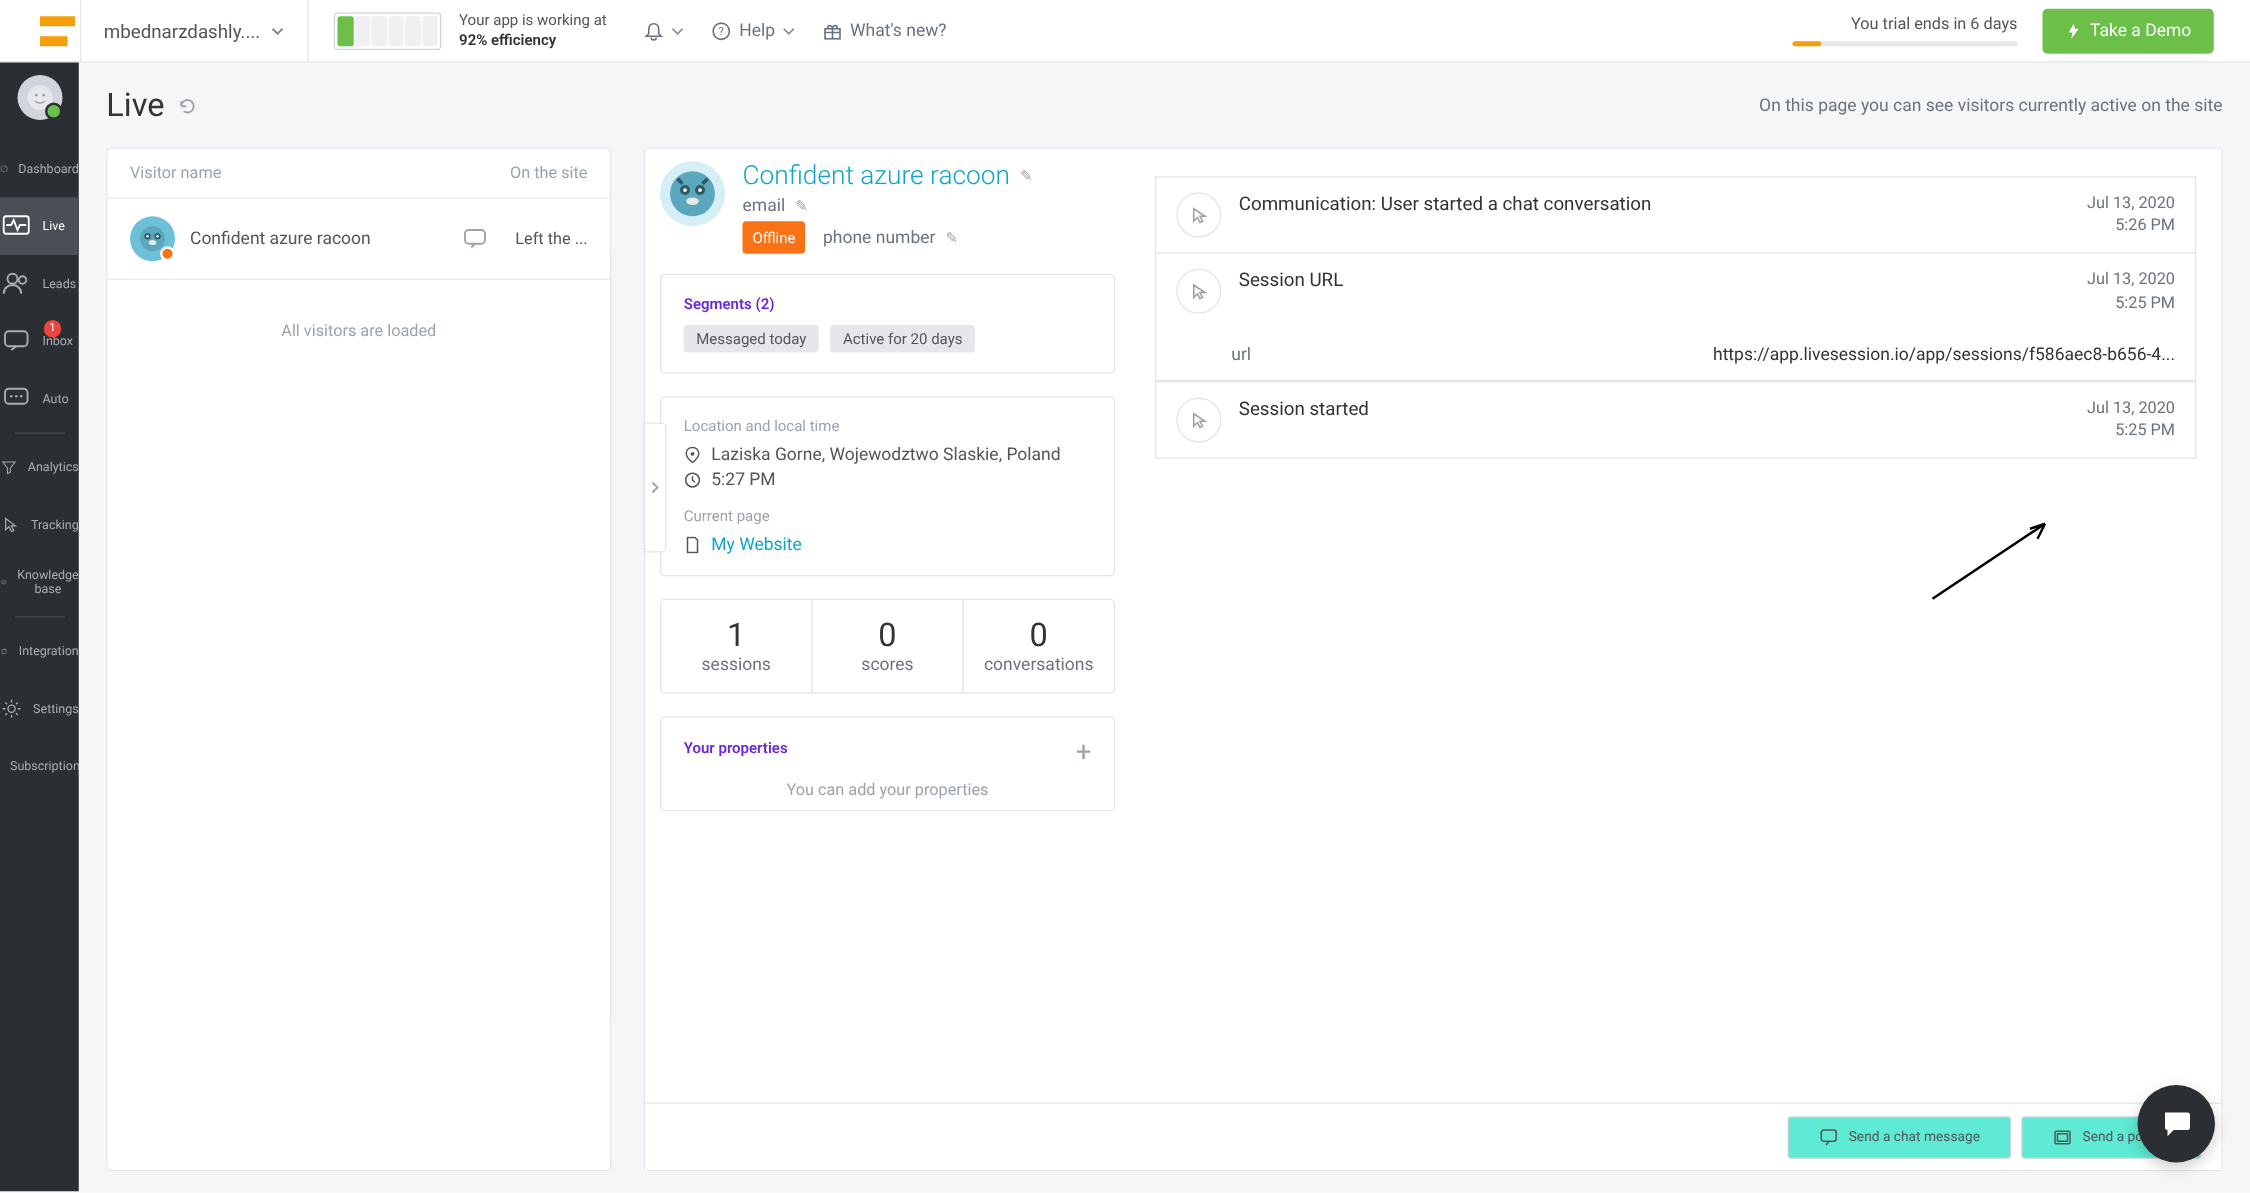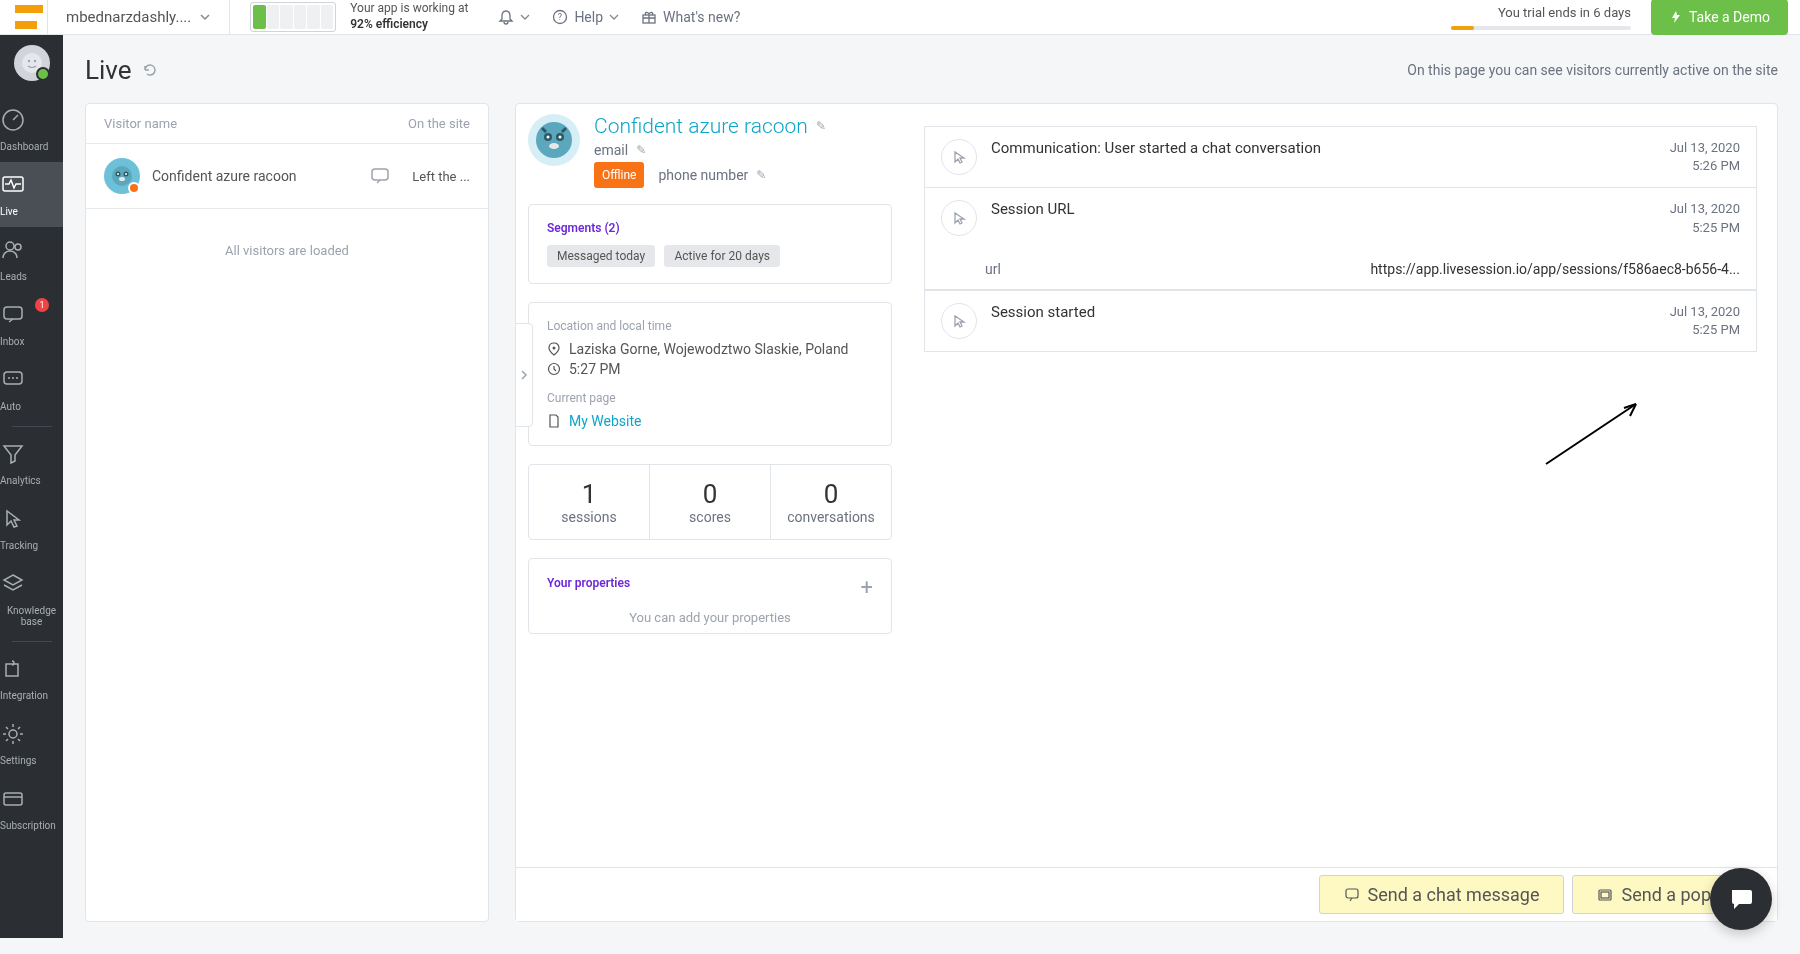--- a/index.html
+++ b/index.html
@@ -1,17 +1,17 @@
 <!DOCTYPE html>
 <html><head>
 <meta charset="utf-8">
 <style>
 * { box-sizing: border-box; margin: 0; padding: 0; }
 body { font-family: -apple-system, BlinkMacSystemFont, "Segoe UI", Roboto, Arial, sans-serif; background: #f5f6f7; color: #333; font-size: 13px; width: 1800px; height: 954px; overflow: hidden; position: relative; }
-.topbar { height: 35px; background: #fff; border-bottom: 1px solid #e1e4e8; display: flex; align-items: center; padding: 0 12px; }
+.topbar { height: 50px; background: #fff; border-bottom: 1px solid #e1e4e8; display: flex; align-items: center; padding: 0 29px; }
 .logo { width: 48px; height: 50px; display: flex; align-items: center; justify-content: center; border-right: 1px solid #e1e4e8; margin-left: -12px; padding-left: 12px; }
 .logo svg { width: 34px; height: 28px; }
 .workspace-sel { display: flex; align-items: center; gap: 8px; padding: 0 18px; font-size: 15px; color: #555; border-right: 1px solid #e1e4e8; height: 100%; }
 .eff-bar { display: flex; align-items: center; gap: 14px; padding: 0 20px; }
 .eff-meter { width: 86px; height: 30px; border: 1px solid #d0d4d9; border-radius: 3px; display: flex; padding: 2px; gap: 1px; }
 .eff-meter .seg { flex: 1; border-radius: 2px; background: #eef0f2; }
 .eff-meter .seg.on { background: #6cc04a; }
 .eff-txt { font-size: 12px; line-height: 1.3; color: #555; }
 .eff-txt b { font-weight: 600; color: #333; }
 .top-icons { display: flex; align-items: center; gap: 22px; margin-left: 10px; }
@@ -20,21 +20,21 @@
 .trial-wrap { margin-right: 20px; text-align: right; }
 .trial-txt { font-size: 13px; color: #555; margin-bottom: 6px; }
 .trial-bar { width: 180px; height: 4px; background: #e5e7eb; border-radius: 2px; margin-left: auto; }
 .trial-bar-fill { width: 13%; height: 100%; background: #f59e0b; border-radius: 2px; }
 .demo-btn { background: #6cc04a; color: #fff; padding: 10px 18px; border-radius: 4px; font-size: 14px; display: flex; align-items: center; gap: 6px; cursor: pointer; }
 
 .main-wrap { display: flex; height: calc(100% - 51px); }
 .sidebar { width: 63px; background: #2b2f33; color: #a9aeb3; display: flex; flex-direction: column; align-items: center; padding-top: 10px; }
 .sb-avatar { width: 36px; height: 36px; border-radius: 50%; background: #d1d5db; position: relative; margin-bottom: 16px; display:flex;align-items:center;justify-content:center; }
 .sb-avatar::after { content:""; position:absolute; width:10px; height:10px; background:#6cc04a; border:2px solid #2b2f33; border-radius:50%; bottom:0; right:0; }
-.sb-item { width: 63px; padding: 10px 0; display:flex; flex-direction:column; gap:8px; font-size:10px; cursor:pointer; position:relative; }
+.sb-item { width: 63px; padding: 10px 0; display:flex; flex-direction:row; align-items:center; gap:8px; font-size:10px; cursor:pointer; position:relative; }
 .sb-item.active { background:#4a4f55; color:#fff; }
 .sb-item svg { width: 26px; height: 26px; }
 .sb-badge { position:absolute; top:6px; right:14px; background:#ef4444; color:#fff; font-size:9px; width:14px; height:14px; border-radius:50%; display:flex; align-items:center; justify-content:center; }
 .sb-sep { width: 40px; height:1px; background:#44494f; margin:4px 0; }
 
 .content { flex:1; padding: 20px 22px 16px 22px; display:flex; flex-direction:column; overflow:hidden; position:relative; }
 .page-head { display:flex; align-items:center; margin-bottom: 18px; }
 .page-title { font-size: 26px; font-weight:400; color:#333; display:flex; align-items:center; gap:10px; }
 .page-desc { margin-left:auto; color:#6b7280; font-size:14px; }
 
@@ -49,21 +49,21 @@
 .v-ava::after { content:""; position:absolute; width:8px; height:8px; background:#f97316; border:2px solid #fff; border-radius:50%; bottom:0; right:0; }
 .v-name { flex:1; font-size: 14px; color:#555; }
 .v-chat-ic { color:#9ca3af; margin-right: 10px; }
 .v-status { width: 58px; text-align:right; font-size: 13px; color:#555; white-space:nowrap; overflow:hidden; text-overflow:ellipsis; }
 .v-footer { text-align:center; padding: 34px 0; color:#9ca3af; font-size: 13px; }
 
 .details { flex:1; display:flex; position:relative; }
 .d-left { width: 388px; padding: 10px 12px 0 12px; overflow:auto; }
 .d-right { flex:1; padding: 22px 20px; overflow:auto; }
 .d-footer { position:absolute; bottom:0; left:0; right:0; height: 54px; border-top:1px solid #e1e4e8; background:#fff; display:flex; align-items:center; justify-content:flex-end; gap:8px; padding: 0 16px; }
-.d-footer-btn { border:1px solid #d0d4d9; border-radius:3px; padding:8px 24px; font-size:18px; color:#555; display:flex; align-items:center; gap:8px; cursor:pointer; background:#fef9c3; }
+.d-footer-btn { border:1px solid #d0d4d9; border-radius:3px; padding:8px 24px; font-size:11px; color:#555; display:flex; align-items:center; gap:8px; cursor:pointer; background:#5eead4; }
 
 .profile-head { display:flex; gap: 14px; margin-bottom: 16px; }
 .big-ava { width:52px; height:52px; border-radius:50%; background:#d6eef5; display:flex; align-items:center; justify-content:center; }
 .prof-name { font-size: 21px; color:#0ea5c9; font-weight:300; display:flex; align-items:center; gap:8px; }
 .prof-sub { color:#6b7280; font-size:14px; margin-top:4px; display:flex; align-items:center; gap:8px; }
 .prof-sub .badge-offline { background:#f97316; color:#fff; padding:6px 8px; border-radius:3px; font-size:12px; margin-right:6px; }
 .pencil { color:#9ca3af; font-size:12px; cursor:pointer; }
 
 .mini-card { border:1px solid #e1e4e8; border-radius:4px; padding: 16px 18px; margin-bottom: 18px; }
 .mini-card h4 { font-size:12px; font-weight:600; color:#6d28d9; margin-bottom:10px; }

